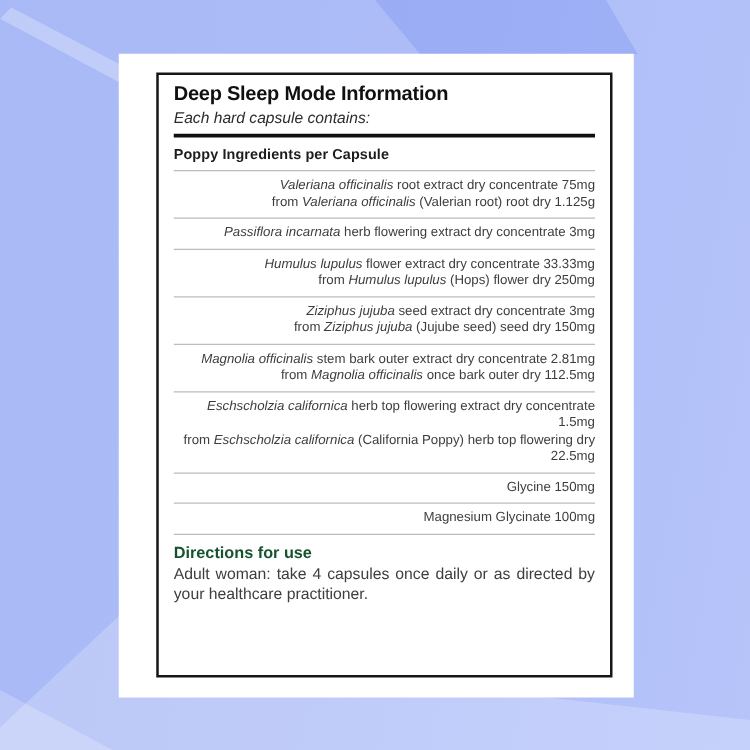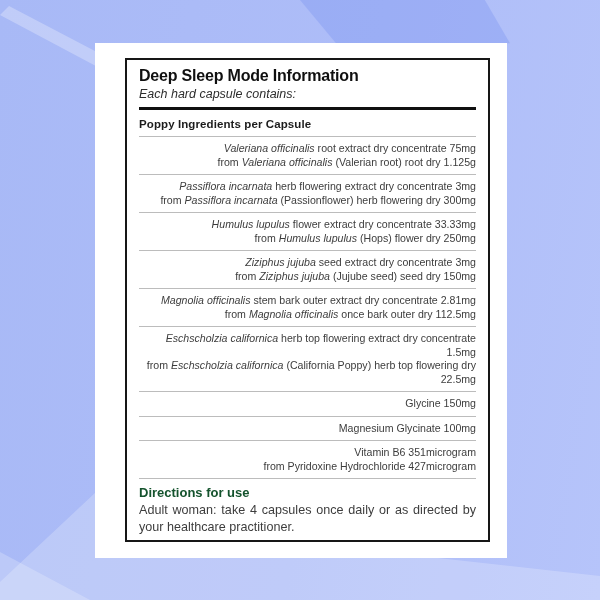--- a/index.html
+++ b/index.html
@@ -80,21 +80,20 @@
     <div class="subtitle">Each hard capsule contains:</div>
     <div class="rule-thick"></div>
     <div class="section-header">Poppy Ingredients per Capsule</div>
     <div id="ingredient-list">
         <div class="row">
           <div class="row-line"><span class="it">Valeriana officinalis</span><span> root extract dry concentrate 75mg</span></div>
           <div class="row-line"><span>from </span><span class="it">Valeriana officinalis</span><span> (Valerian root) root dry 1.125g</span></div>
         </div>
         <div class="row">
           <div class="row-line"><span class="it">Passiflora incarnata</span><span> herb flowering extract dry concentrate 3mg</span></div>
-          <div class="row-line"><span>from </span><span class="it">Passiflora incarnata</span><span> (Passionflower) herb flowering dry 300mg</span></div>
         </div>
         <div class="row">
           <div class="row-line"><span class="it">Humulus lupulus</span><span> flower extract dry concentrate 33.33mg</span></div>
           <div class="row-line"><span>from </span><span class="it">Humulus lupulus</span><span> (Hops) flower dry 250mg</span></div>
         </div>
         <div class="row">
           <div class="row-line"><span class="it">Ziziphus jujuba</span><span> seed extract dry concentrate 3mg</span></div>
           <div class="row-line"><span>from </span><span class="it">Ziziphus jujuba</span><span> (Jujube seed) seed dry 150mg</span></div>
         </div>
         <div class="row">
@@ -104,23 +103,19 @@
         <div class="row">
           <div class="row-line"><span class="it">Eschscholzia californica</span><span> herb top flowering extract dry concentrate 1.5mg</span></div>
           <div class="row-line"><span>from </span><span class="it">Eschscholzia californica</span><span> (California Poppy) herb top flowering dry 22.5mg</span></div>
         </div>
         <div class="row">
           <div class="row-line"><span>Glycine 150mg</span></div>
         </div>
         <div class="row">
           <div class="row-line"><span>Magnesium Glycinate 100mg</span></div>
         </div>
-        <div class="row">
-          <div class="row-line"><span>Vitamin B6 351microgram</span></div>
-          <div class="row-line"><span>from Pyridoxine Hydrochloride 427microgram</span></div>
-        </div>
       </div>
     <div class="directions">
       <div class="dir-head">Directions for use</div>
       <div class="dir-body">Adult woman: take 4 capsules once daily or as directed by your healthcare practitioner.</div>
     </div>
   </div>
 </div>
 
 </body></html>

